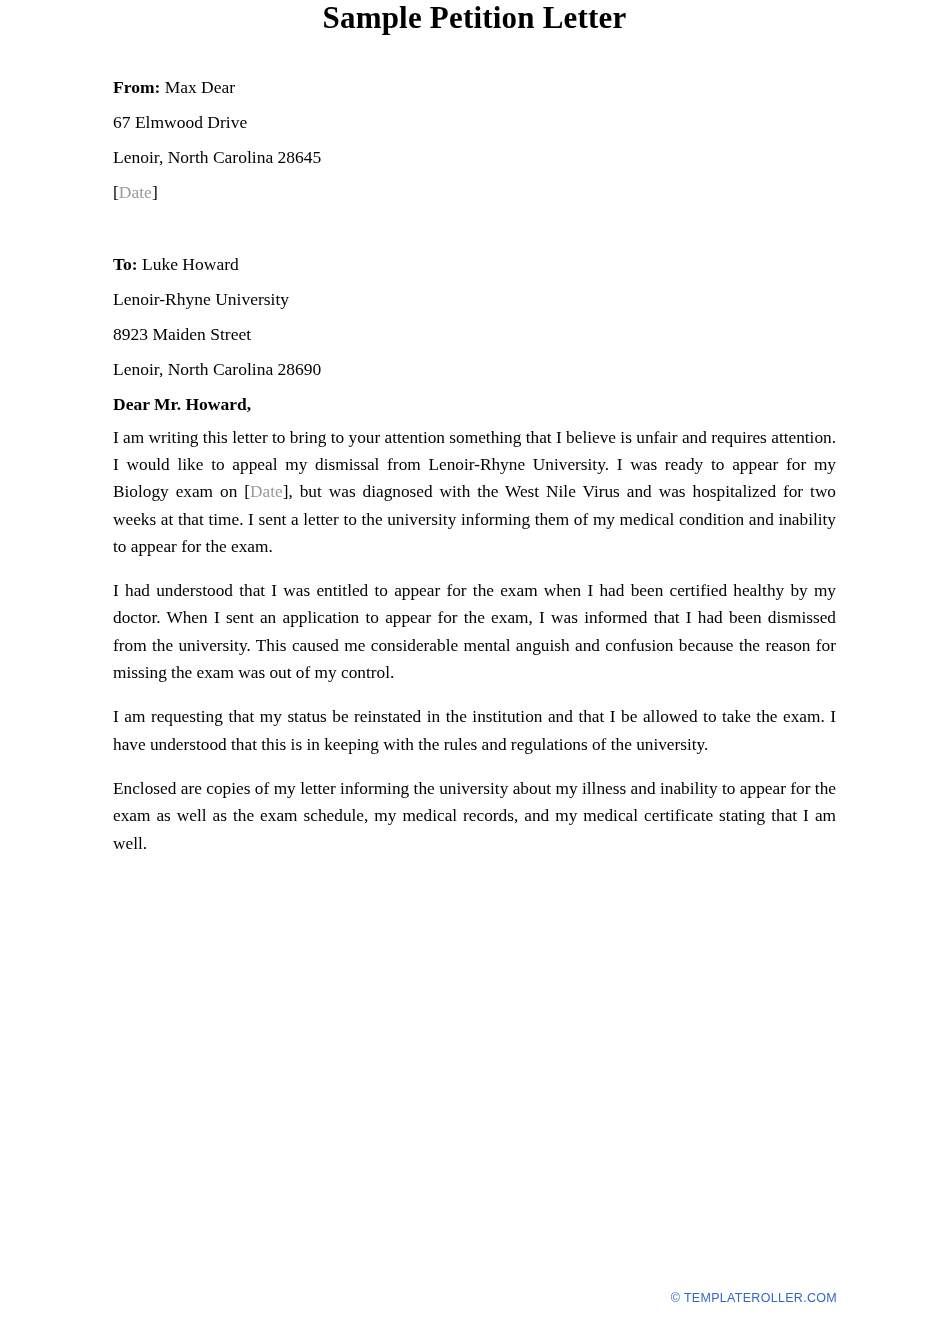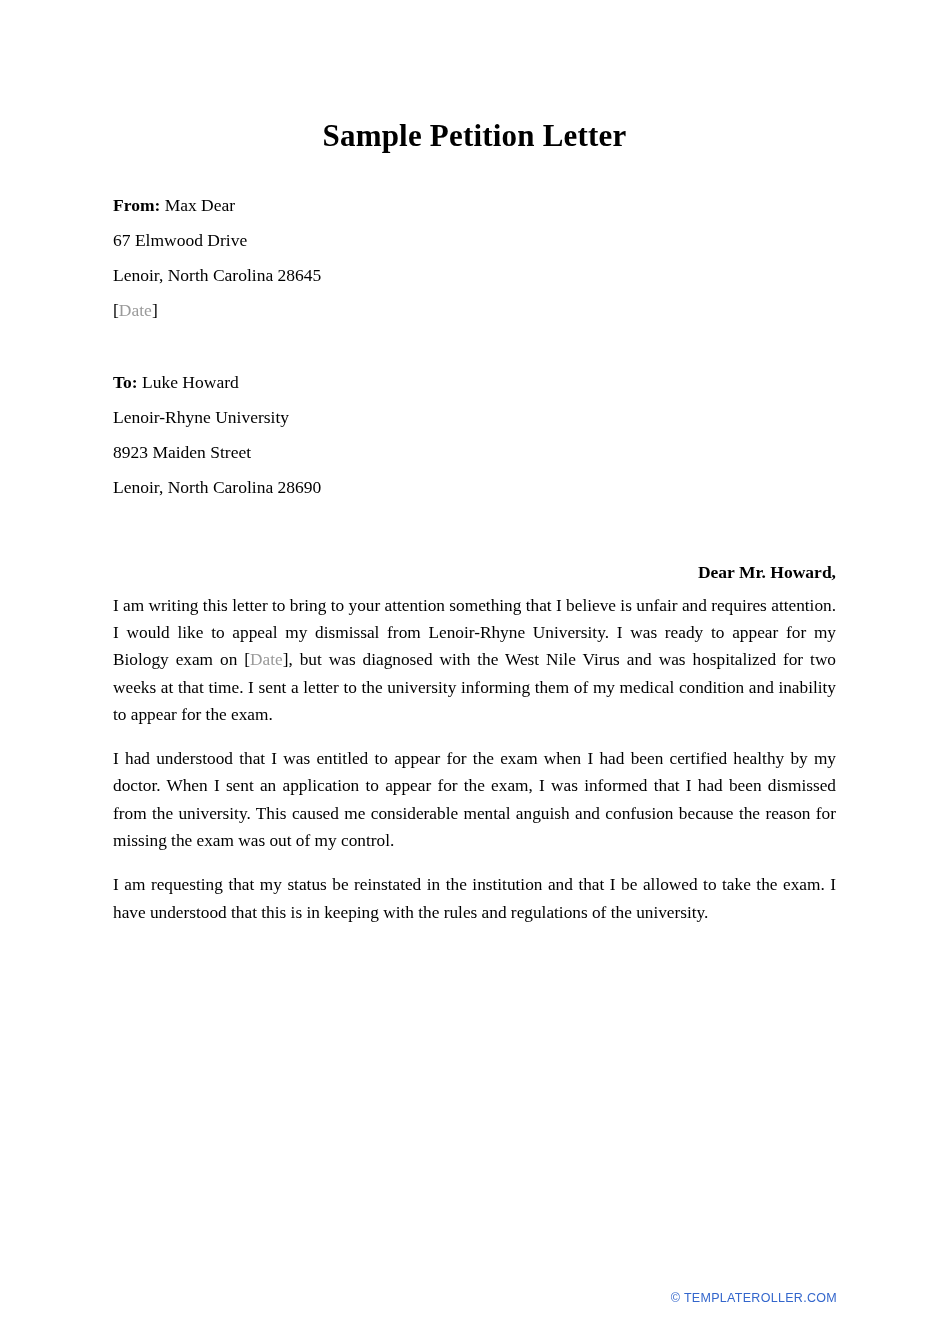--- a/index.html
+++ b/index.html
@@ -26,21 +26,20 @@
     left: 113px;
     top: 0;
     width: 723px;
   }
   .doc-title {
     text-align: center;
     font-size: 31px;
     font-weight: bold;
     letter-spacing: 0.2px;
     margin: 0;
-    padding-top: 118px;
     line-height: 1.15;
   }
   .sender-block {
     margin-top: 34px;
   }
   .addr-line {
     font-size: 17.5px;
     line-height: 35px;
     white-space: nowrap;
   }
@@ -52,22 +51,20 @@
     font-size: 17.5px;
     line-height: 35px;
   }
   .recipient-block {
     margin-top: 37px;
   }
   .salutation {
     font-size: 17.5px;
     font-weight: bold;
     line-height: 35px;
-    margin-top: 50px;
-    text-align: right;
   }
   .body-paragraph {
     font-size: 17.3px;
     line-height: 27.3px;
     text-align: justify;
     text-justify: inter-word;
     margin: 17px 0 0 0;
   }
   .body-paragraph:first-of-type {
     margin-top: 2px;
@@ -125,20 +122,21 @@
     </div>
 
     <div class="salutation">Dear Mr. Howard,</div>
 
     <p class="body-paragraph"><span>I am writing this letter to bring to your attention something that I believe is unfair and requires attention. I would like to appeal my dismissal from Lenoir-Rhyne University. I was ready to appear for my Biology exam on </span><span class="placeholder-token"><span>[</span><span class="ph-text">Date</span><span>]</span></span><span>, but was diagnosed with the West Nile Virus and was hospitalized for two weeks at that time. I sent a letter to the university informing them of my medical condition and inability to appear for the exam.</span></p>
 
     <p class="body-paragraph">I had understood that I was entitled to appear for the exam when I had been certified healthy by my doctor. When I sent an application to appear for the exam, I was informed that I had been dismissed from the university. This caused me considerable mental anguish and confusion because the reason for missing the exam was out of my control.</p>
 
     <p class="body-paragraph">I am requesting that my status be reinstated in the institution and that I be allowed to take the exam. I have understood that this is in keeping with the rules and regulations of the university.</p>
 
+    <p class="body-paragraph">Enclosed are copies of my letter informing the university about my illness and inability to appear for the exam as well as the exam schedule, my medical records, and my medical certificate stating that I am well.</p>
 
   </div>
 
   <div class="footer-watermark">
     <span class="copy-mark">©</span>
     <span>TEMPLATEROLLER.COM</span>
   </div>
 
 </div>
 

